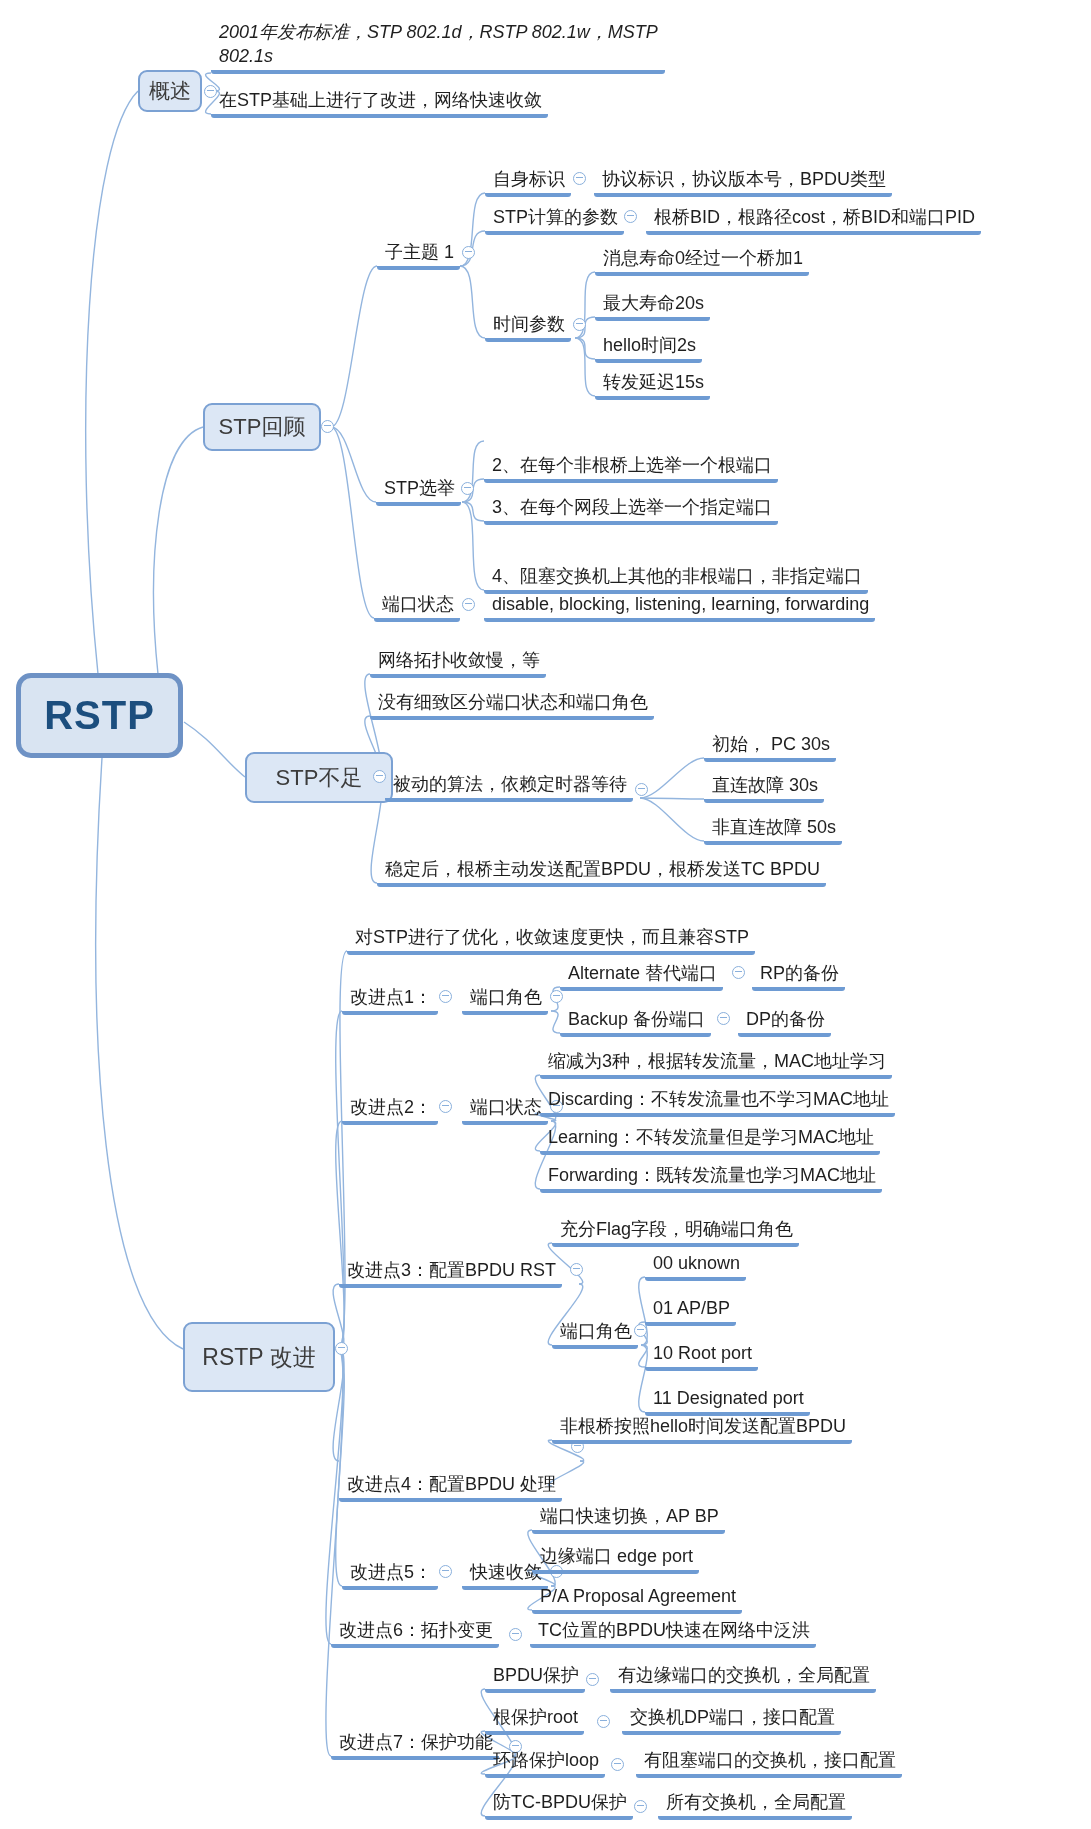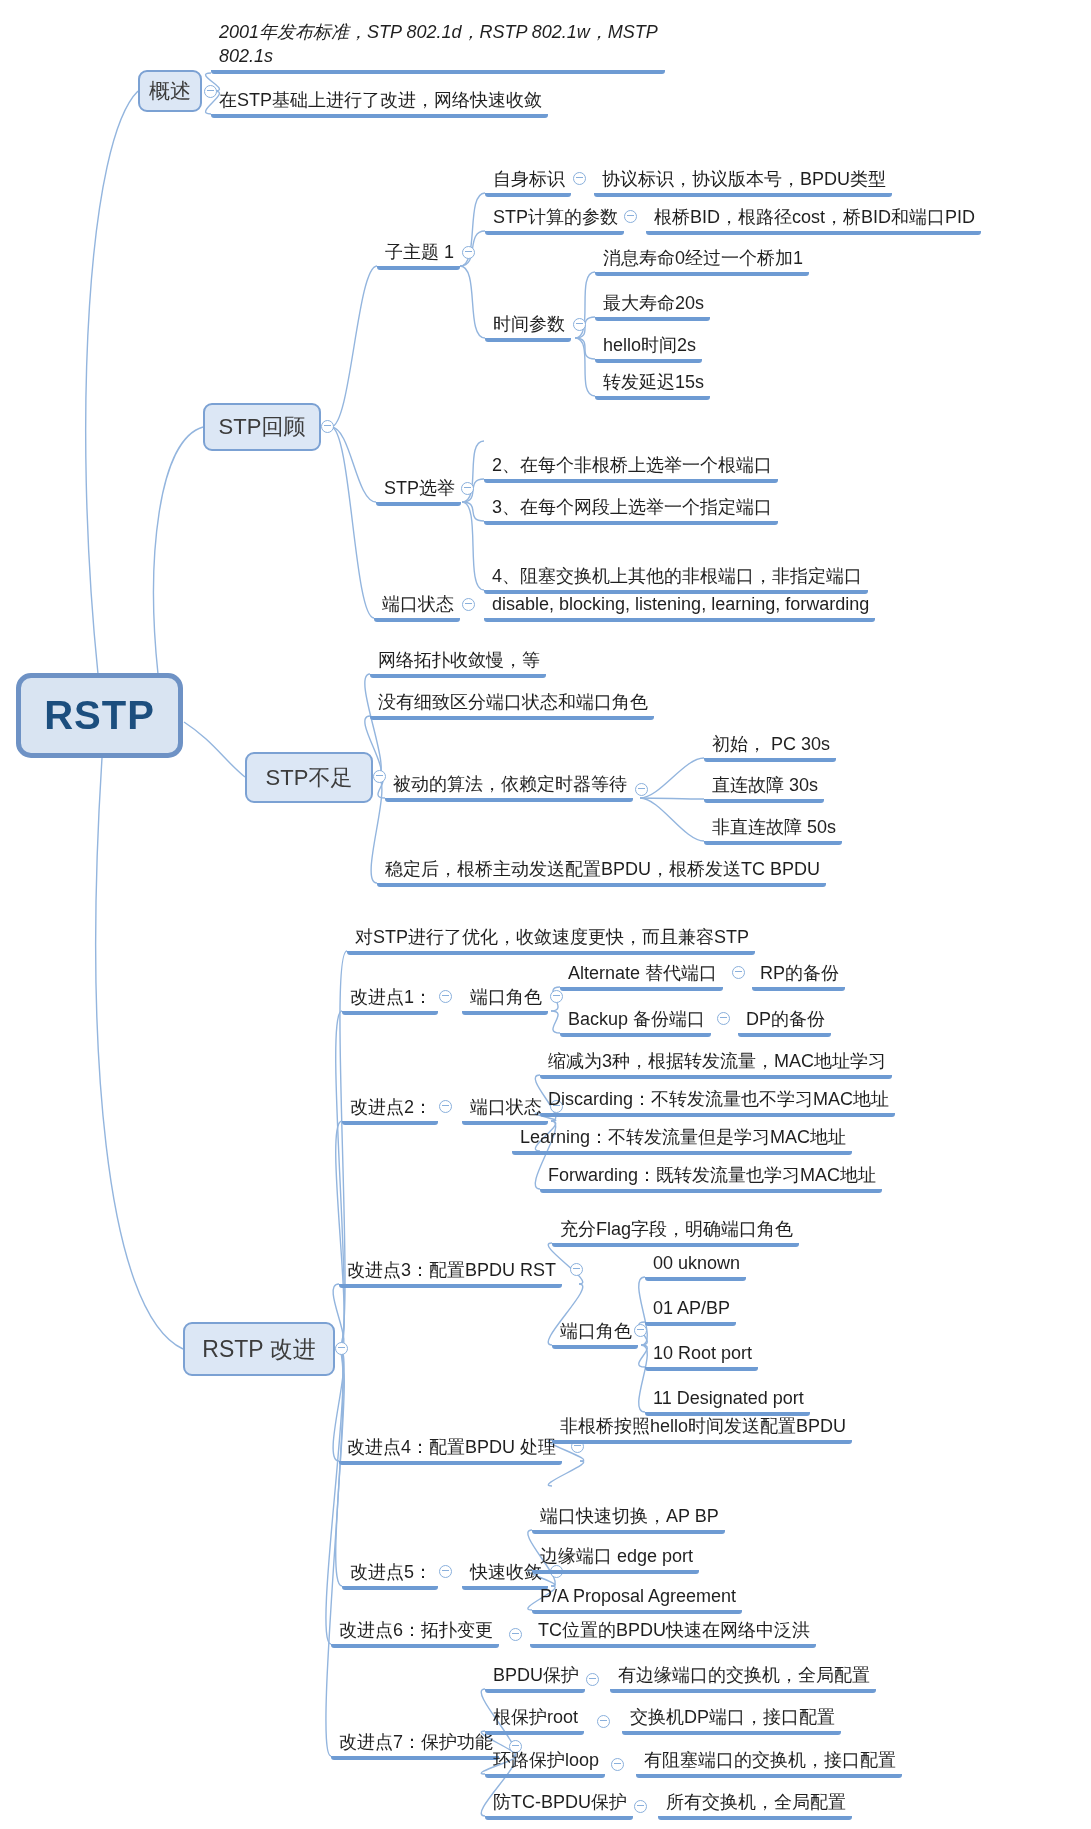--- a/index.html
+++ b/index.html
@@ -79,23 +79,23 @@
       <path d="M512 1756 C532 1756,465 1731,485 1731" fill="none" stroke="#93b5de" stroke-width="1.4"></path>
       <path d="M512 1756 C532 1756,465 1774,485 1774" fill="none" stroke="#93b5de" stroke-width="1.4"></path>
       <path d="M512 1756 C532 1756,465 1816,485 1816" fill="none" stroke="#93b5de" stroke-width="1.4"></path>
     </svg>
 
   <div class="box root-box" style="left:16px;top:673px;width:167px;height:85px;font-size:40px">RSTP</div>
   <div class="box" style="left:138px;top:70px;width:64px;height:42px;font-size:21px">概述</div>
   <div class="ci" style="left:204px;top:85px"></div>
   <div class="box" style="left:203px;top:403px;width:118px;height:48px;font-size:22px">STP回顾</div>
   <div class="ci" style="left:321px;top:420px"></div>
-  <div class="box" style="left:245px;top:752px;width:128px;height:51px;font-size:22px">STP不足</div>
+  <div class="box" style="left:245px;top:752px;width:148px;height:51px;font-size:22px">STP不足</div>
   <div class="ci" style="left:373px;top:770px"></div>
-  <div class="box" style="left:183px;top:1322px;width:152px;height:54px;font-size:23px">RSTP 改进</div>
+  <div class="box" style="left:183px;top:1322px;width:152px;height:70px;font-size:23px">RSTP 改进</div>
   <div class="ci" style="left:335px;top:1342px"></div>
 
   <div class="n wrap" style="left:211px;top:20px">2001年发布标准，STP 802.1d，RSTP 802.1w，MSTP 802.1s</div>
   <div class="n" style="left:211px;top:88px">在STP基础上进行了改进，网络快速收敛</div>
 
   <div class="n" style="left:377px;top:240px">子主题 1</div>
   <div class="ci" style="left:462px;top:246px"></div>
 
   <div class="n" style="left:485px;top:167px">自身标识</div>
   <div class="ci" style="left:573px;top:172px"></div>
@@ -143,34 +143,34 @@
   <div class="n" style="left:560px;top:1007px">Backup 备份端口</div>
   <div class="ci" style="left:717px;top:1012px"></div>
   <div class="n" style="left:738px;top:1007px">DP的备份</div>
 
   <div class="n" style="left:342px;top:1095px">改进点2：</div>
   <div class="ci" style="left:439px;top:1100px"></div>
   <div class="n" style="left:462px;top:1095px">端口状态</div>
   <div class="ci" style="left:550px;top:1100px"></div>
   <div class="n" style="left:540px;top:1049px">缩减为3种，根据转发流量，MAC地址学习</div>
   <div class="n" style="left:540px;top:1087px">Discarding：不转发流量也不学习MAC地址</div>
-  <div class="n" style="left:512px;top:1125px">Learning：不转发流量但是学习MAC地址</div>
+  <div class="n" style="left:540px;top:1125px">Learning：不转发流量但是学习MAC地址</div>
   <div class="n" style="left:540px;top:1163px">Forwarding：既转发流量也学习MAC地址</div>
 
   <div class="n" style="left:339px;top:1258px">改进点3：配置BPDU RST</div>
   <div class="ci" style="left:570px;top:1263px"></div>
   <div class="n" style="left:552px;top:1217px">充分Flag字段，明确端口角色</div>
   <div class="n" style="left:552px;top:1319px">端口角色</div>
   <div class="ci" style="left:634px;top:1324px"></div>
   <div class="n" style="left:645px;top:1251px">00 uknown</div>
   <div class="n" style="left:645px;top:1296px">01 AP/BP</div>
   <div class="n" style="left:645px;top:1341px">10 Root port</div>
   <div class="n" style="left:645px;top:1386px">11 Designated port</div>
 
-  <div class="n" style="left:339px;top:1435px">改进点4：配置BPDU 处理</div>
+  <div class="n" style="left:339px;top:1472px">改进点4：配置BPDU 处理</div>
   <div class="ci" style="left:571px;top:1440px"></div>
   <div class="n" style="left:552px;top:1414px">非根桥按照hello时间发送配置BPDU</div>
 
   <div class="n" style="left:342px;top:1560px">改进点5：</div>
   <div class="ci" style="left:439px;top:1565px"></div>
   <div class="n" style="left:462px;top:1560px">快速收敛</div>
   <div class="ci" style="left:550px;top:1565px"></div>
   <div class="n" style="left:532px;top:1504px">端口快速切换，AP BP</div>
   <div class="n" style="left:532px;top:1544px">边缘端口 edge port</div>
   <div class="n" style="left:532px;top:1584px">P/A Proposal Agreement</div>

